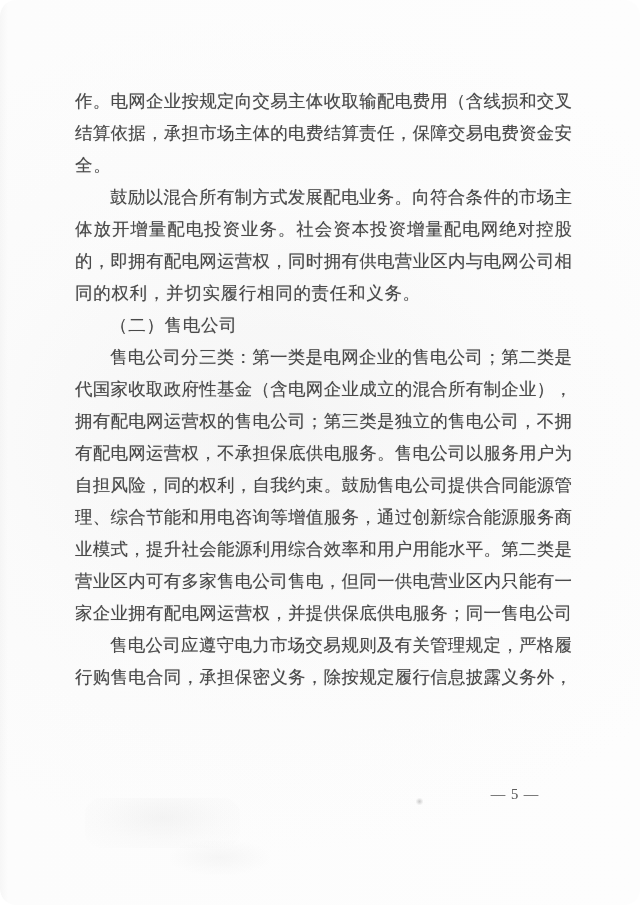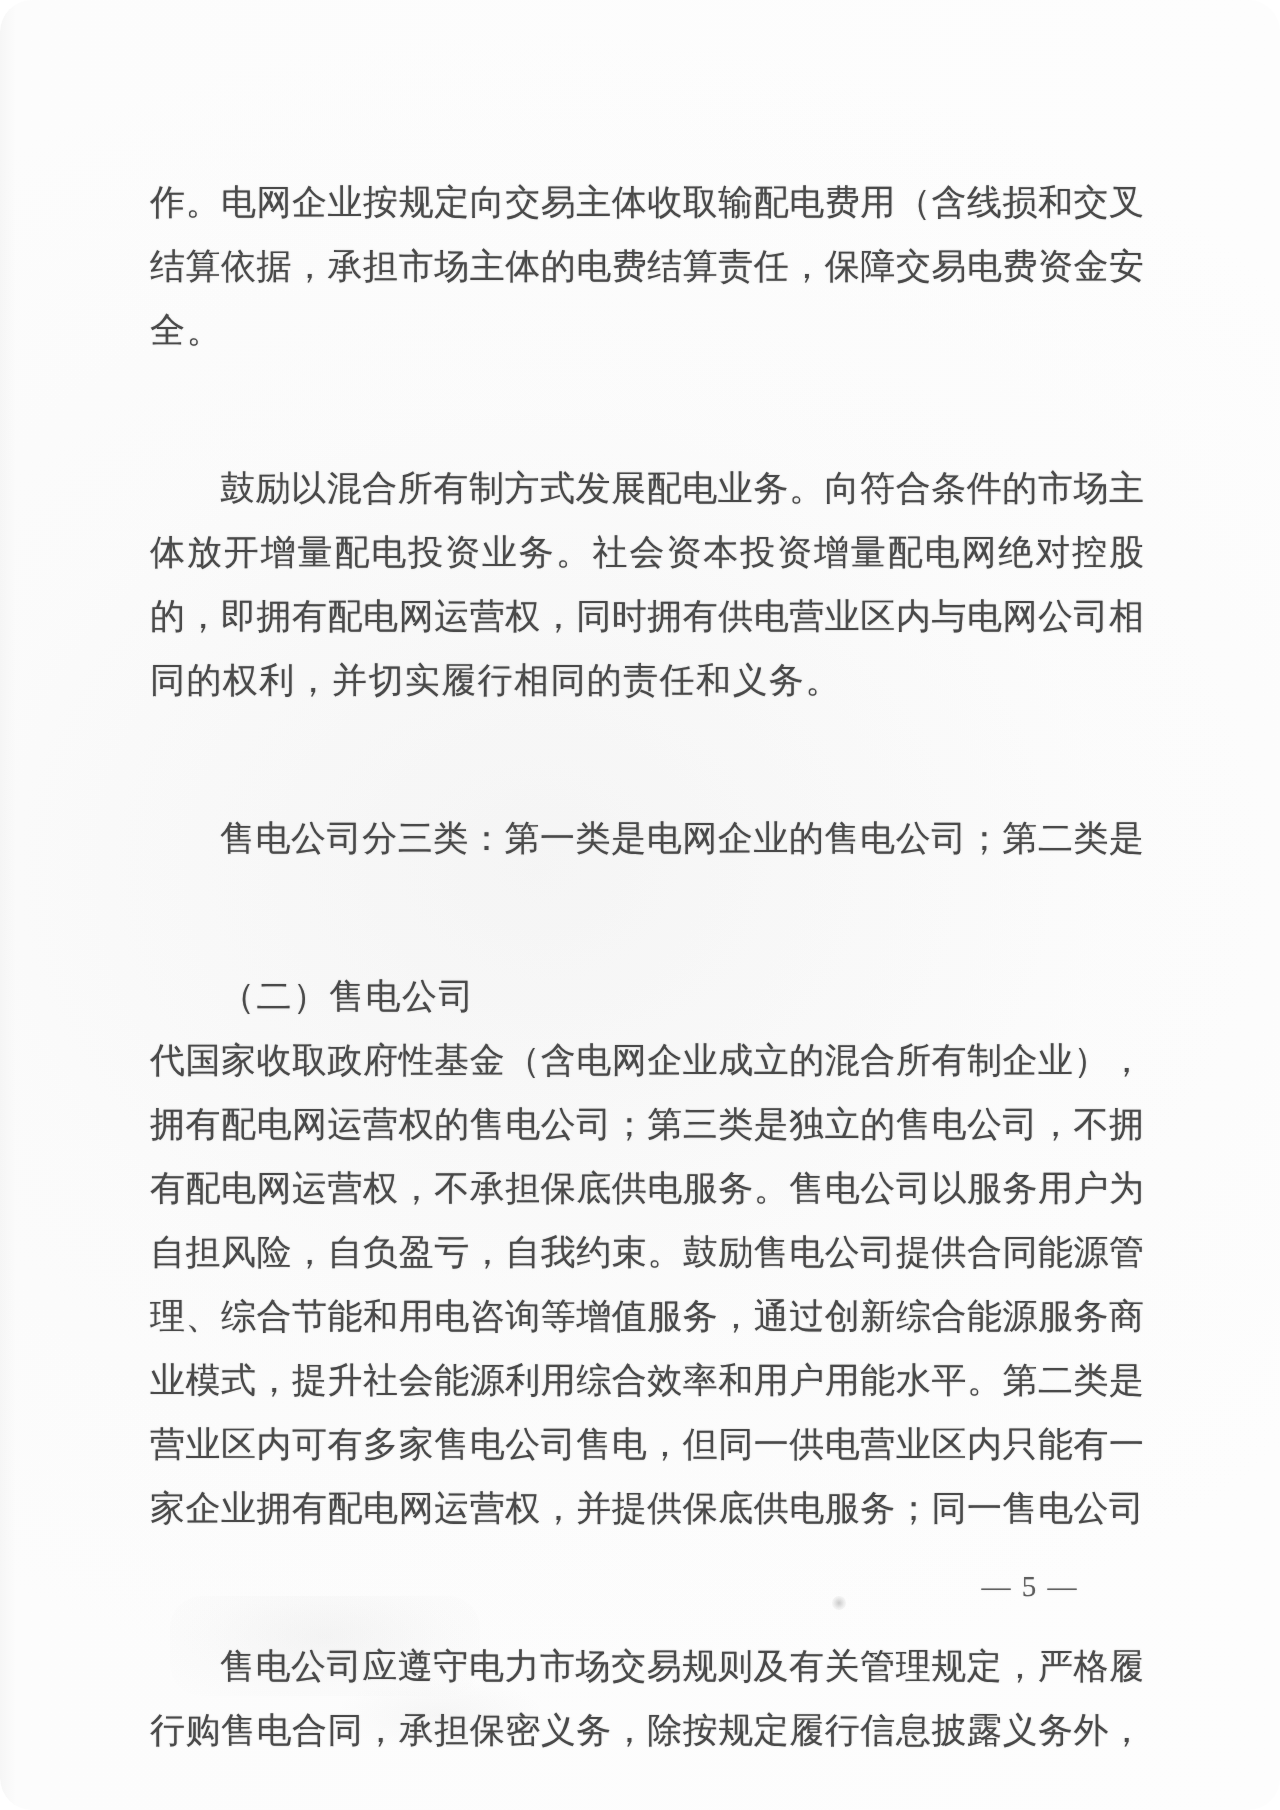--- a/index.html
+++ b/index.html
@@ -31,21 +31,21 @@
     white-space: nowrap;
     text-shadow: 0 0 0.7px rgba(90,90,90,0.55);
   }
   .line.j {
     white-space: normal;
     text-align: justify;
     text-align-last: justify;
     text-justify: inter-character;
   }
   .line:not(.j) { letter-spacing: 0.7px; }
-  .line.ind { text-indent: 35px; margin-top: 47px; }
+  .line.ind { text-indent: 35px; }
   .footer {
     position: absolute;
     left: 480px;
     top: 786px;
     width: 70px;
     text-align: center;
     font-size: 14.5px;
     color: #5f5f5f;
     letter-spacing: 1px;
     text-shadow: 0 0 0.6px rgba(110,110,110,0.5);
@@ -78,26 +78,26 @@
   <div class="smudge s3"></div>
 
   <div class="content">
     <div class="line j">作。电网企业按规定向交易主体收取输配电费用（含线损和交叉</div>
     <div class="line j">结算依据，承担市场主体的电费结算责任，保障交易电费资金安</div>
     <div class="line">全。</div>
     <div class="line j ind">鼓励以混合所有制方式发展配电业务。向符合条件的市场主</div>
     <div class="line j">体放开增量配电投资业务。社会资本投资增量配电网绝对控股</div>
     <div class="line j">的，即拥有配电网运营权，同时拥有供电营业区内与电网公司相</div>
     <div class="line">同的权利，并切实履行相同的责任和义务。</div>
+    <div class="line ind">（二）售电公司</div>
     <div class="line j ind">售电公司分三类：第一类是电网企业的售电公司；第二类是</div>
-    <div class="line ind">（二）售电公司</div>
     <div class="line j">代国家收取政府性基金（含电网企业成立的混合所有制企业），</div>
     <div class="line j">拥有配电网运营权的售电公司；第三类是独立的售电公司，不拥</div>
     <div class="line j">有配电网运营权，不承担保底供电服务。售电公司以服务用户为</div>
-    <div class="line j">自担风险，自负盈亏，自我约束。鼓励售电公司提供合同能源管</div>
+    <div class="line j">自担风险，同的权利，自我约束。鼓励售电公司提供合同能源管</div>
     <div class="line j">理、综合节能和用电咨询等增值服务，通过创新综合能源服务商</div>
     <div class="line j">业模式，提升社会能源利用综合效率和用户用能水平。第二类是</div>
     <div class="line j">营业区内可有多家售电公司售电，但同一供电营业区内只能有一</div>
     <div class="line j">家企业拥有配电网运营权，并提供保底供电服务；同一售电公司</div>
     <div class="line j ind">售电公司应遵守电力市场交易规则及有关管理规定，严格履</div>
     <div class="line j">行购售电合同，承担保密义务，除按规定履行信息披露义务外，</div>
   </div>
 
   <div class="footer">— 5 —</div>
 

